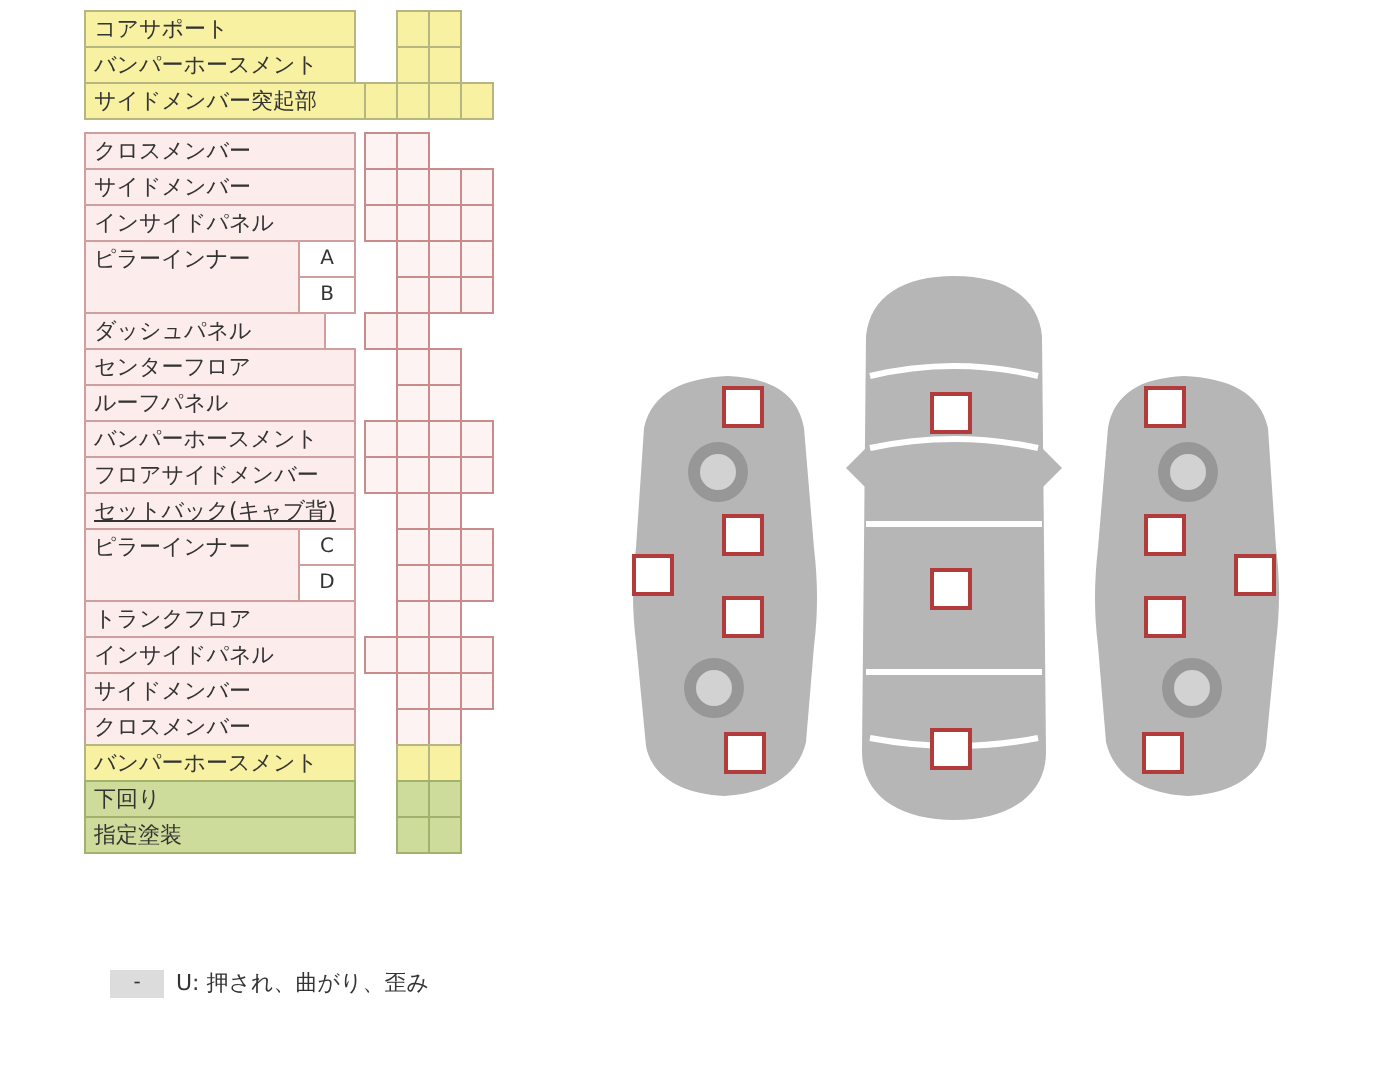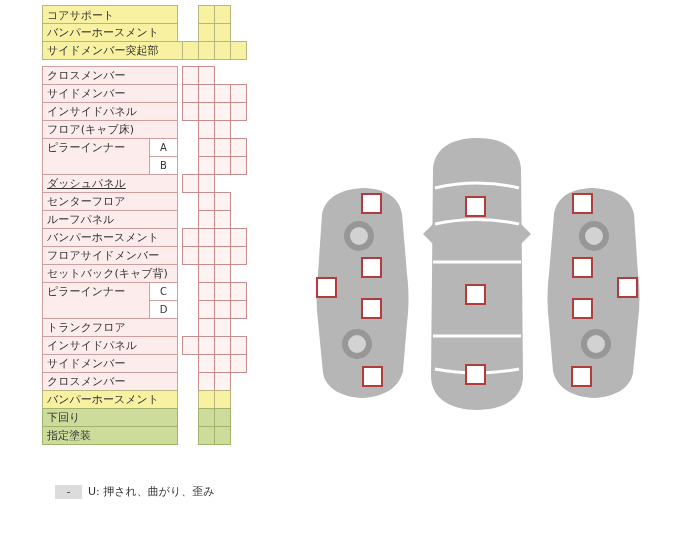--- a/index.html
+++ b/index.html
@@ -48,21 +48,21 @@
               text-align:center;font-size:10px;line-height:12px;padding:1px 0;margin-right:6px;}
   .legend-text{display:inline-block;width:538px;line-height:14px;}
 </style>
 </head>
 <body>
 
 <div class="page">
 
   <div class="table">
       <div class="trow yellow" style="height: 19px;">
-        <div class="tlabel" style="width: 136px; font-family: Liberation Serif, serif;">コアサポート</div>
+        <div class="tlabel" style="width: 136px;">コアサポート</div>
         <div class="cells" style="left: 156px; top: 0px;">
           <div class="cell"></div>
           <div class="cell"></div>
         </div>
       </div>
       <div class="trow yellow" style="height: 19px; margin-top: -1px;">
         <div class="tlabel" style="width: 136px;">バンパーホースメント</div>
         <div class="cells" style="left: 156px; top: 0px;">
           <div class="cell"></div>
           <div class="cell"></div>
@@ -91,27 +91,20 @@
           <div class="cell"></div>
           <div class="cell"></div>
           <div class="cell"></div>
         </div>
       </div>
       <div class="trow pink" style="height: 19px; margin-top: -1px;">
         <div class="tlabel" style="width: 136px;">インサイドパネル</div>
         <div class="cells" style="left: 140px; top: 0px;">
           <div class="cell"></div>
           <div class="cell"></div>
-          <div class="cell"></div>
-          <div class="cell"></div>
-        </div>
-      </div>
-      <div class="trow pink" style="height: 19px; margin-top: -1px;">
-        <div class="tlabel" style="width: 136px;">フロア(キャブ床)</div>
-        <div class="cells" style="left: 156px; top: 0px;">
           <div class="cell"></div>
           <div class="cell"></div>
         </div>
       </div>
       <div class="trow pink" style="height: 37px; margin-top: -1px;">
         <div class="tlabel" style="width: 108px;">ピラーインナー</div>
         <div class="subcol">
           <div class="subcell">A</div>
           <div class="subcell">B</div>
         </div>
@@ -120,21 +113,21 @@
           <div class="cell"></div>
           <div class="cell"></div>
         </div>
         <div class="cells" style="left: 156px; top: 18px;">
           <div class="cell"></div>
           <div class="cell"></div>
           <div class="cell"></div>
         </div>
       </div>
       <div class="trow pink" style="height: 19px; margin-top: -1px;">
-        <div class="tlabel" style="width: 136px; text-decoration: underline;">ダッシュパネル</div>
+        <div class="tlabel" style="width: 121px;">ダッシュパネル</div>
         <div class="cells" style="left: 140px; top: 0px;">
           <div class="cell"></div>
           <div class="cell"></div>
         </div>
       </div>
       <div class="trow pink" style="height: 19px; margin-top: -1px;">
         <div class="tlabel" style="width: 136px;">センターフロア</div>
         <div class="cells" style="left: 156px; top: 0px;">
           <div class="cell"></div>
           <div class="cell"></div>
@@ -158,21 +151,21 @@
       </div>
       <div class="trow pink" style="height: 19px; margin-top: -1px;">
         <div class="tlabel" style="width: 136px;">フロアサイドメンバー</div>
         <div class="cells" style="left: 140px; top: 0px;">
           <div class="cell"></div>
           <div class="cell"></div>
           <div class="cell"></div>
           <div class="cell"></div>
         </div>
       </div>
-      <div class="trow pink" style="height: 19px; margin-top: -1px;">
+      <div class="trow pink" style="height: 19px; margin-top: -1px; text-decoration: underline;">
         <div class="tlabel" style="width: 136px;">セットバック(キャブ背)</div>
         <div class="cells" style="left: 156px; top: 0px;">
           <div class="cell"></div>
           <div class="cell"></div>
         </div>
       </div>
       <div class="trow pink" style="height: 37px; margin-top: -1px;">
         <div class="tlabel" style="width: 108px;">ピラーインナー</div>
         <div class="subcol">
           <div class="subcell">C</div>

